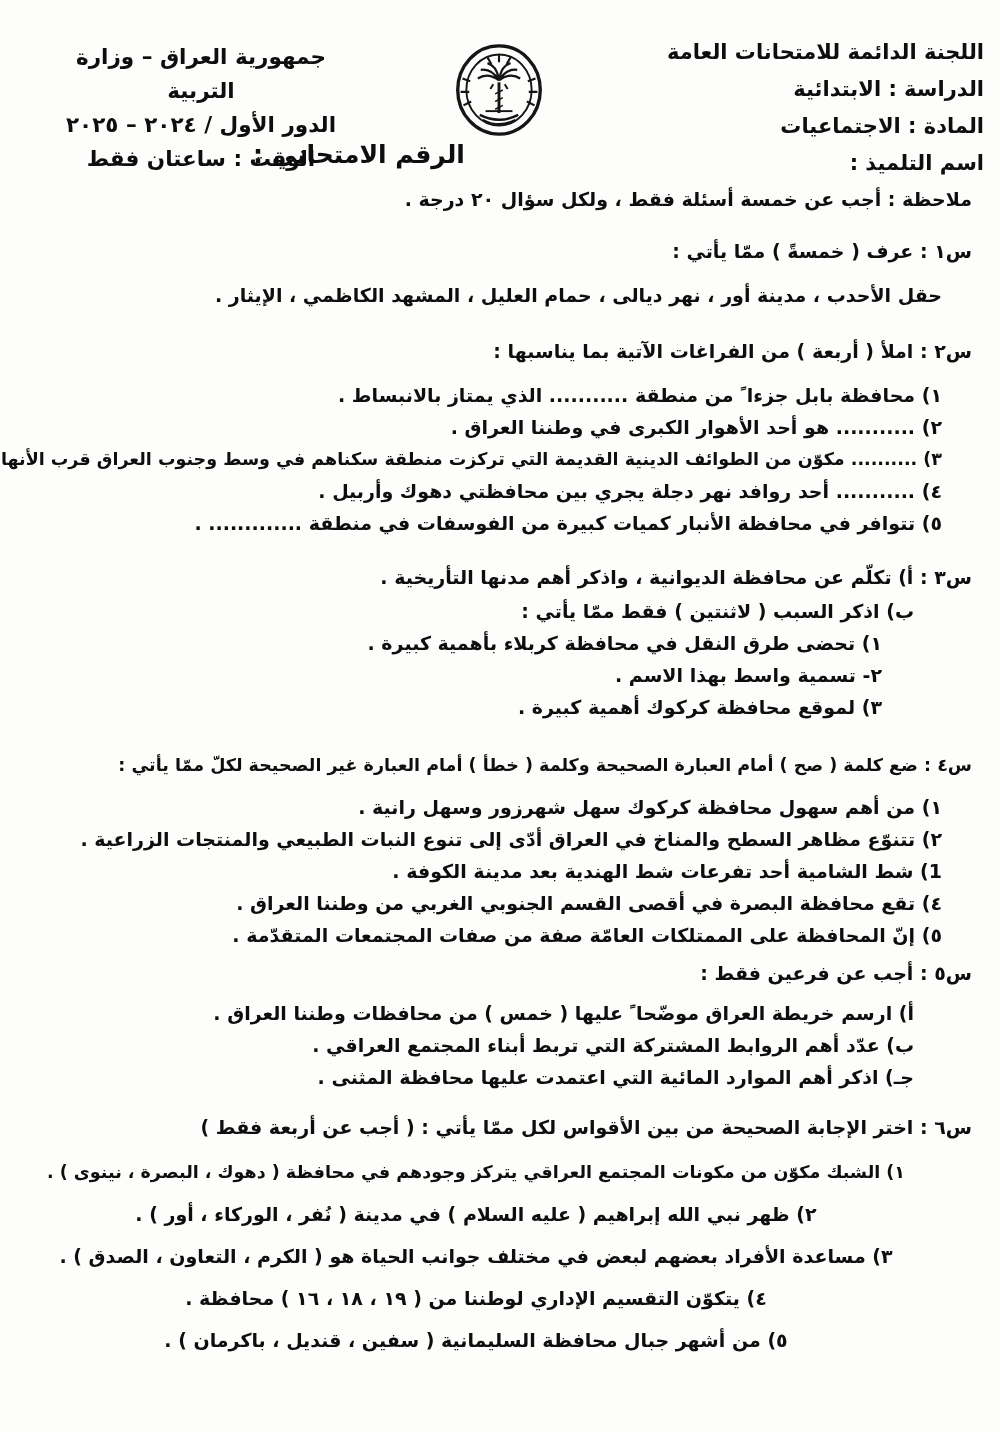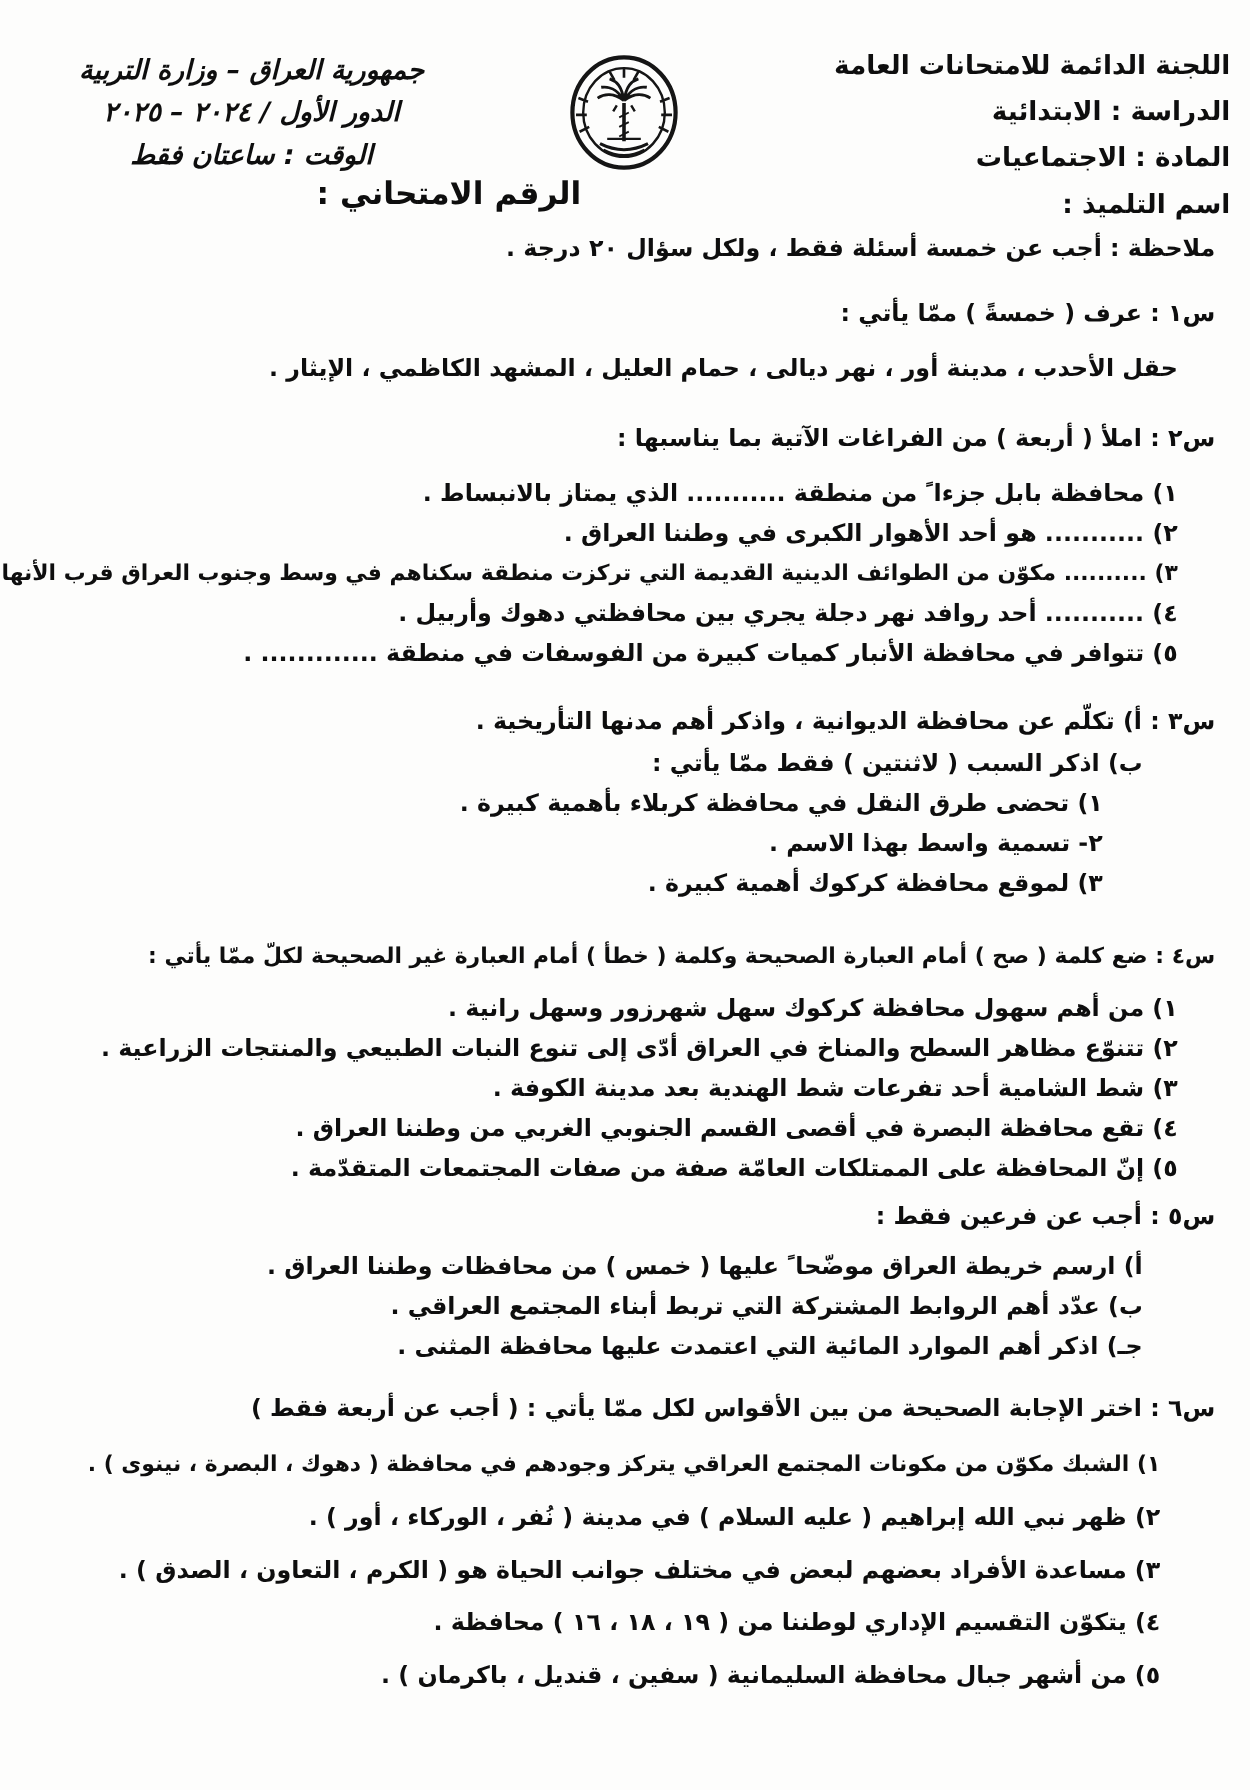--- a/index.html
+++ b/index.html
@@ -5,42 +5,42 @@
   html,body{margin:0;padding:0;}
   body{
     width:1000px;height:1432px;position:relative;overflow:hidden;
     background:#fdfdfc;color:#0e0e0e;
     font-family:"DejaVu Sans",sans-serif;font-weight:bold;
   }
   
   .hdr-right{position:absolute;top:34px;right:16px;text-align:right;
     font-size:21px;line-height:37px;}
   .hdr-left{position:absolute;top:40px;left:40px;width:322px;text-align:center;
-    font-size:21.5px;line-height:34px;font-style:italic;}
+    font-size:21.5px;line-height:34px;}
   .exam-number{position:absolute;top:140px;left:253px;font-size:25px;}
   .logo{position:absolute;top:42px;left:451px;width:96px;height:96px;}
   .logo svg{width:100%;height:100%;}
   
   .content{position:absolute;top:183px;right:28px;left:24px;}
   .content p{margin:0;text-align:right;font-size:19px;line-height:32px;
     white-space:nowrap;}
   .notice{font-size:20px;}
   .q1{margin-top:20px}
   .q2{margin-top:24px}
   .q3{margin-top:22px}
   .q4{margin-top:26px}
   .q5{margin-top:6px}
   .q6{margin-top:18px}
   .q1 .items{margin-top:12px}
   .q2 .items{margin-top:12px}
   .q3 .items{margin-top:2px}
   .q4 .items{margin-top:10px}
   .q5 .items{margin-top:8px}
   .q6 .items{margin-top:8px}
-  .q6 .items p{line-height:42px;}
+  .q6 .items p{line-height:42px;text-align:center;}
   .ind1{padding-right:30px}
   .ind2{padding-right:58px}
   .ind3{padding-right:90px}
   .indq6{padding-right:44px}
   .long{font-size:17.5px !important;}
 </style>
 </head>
 <body>
 
 <header>
@@ -112,21 +112,21 @@
       <p class="ind3">٢- تسمية واسط بهذا الاسم .</p>
       <p class="ind3">٣) لموقع محافظة كركوك أهمية كبيرة .</p>
     </div>
   </section>
 
   <section class="q4">
     <p class="title long">س٤ : ضع كلمة ( صح ) أمام العبارة الصحيحة وكلمة ( خطأ ) أمام العبارة غير الصحيحة لكلّ ممّا يأتي :</p>
     <div class="items">
       <p class="ind1">١) من أهم سهول محافظة كركوك سهل شهرزور وسهل رانية .</p>
       <p class="ind1">٢) تتنوّع مظاهر السطح والمناخ في العراق أدّى إلى تنوع النبات الطبيعي والمنتجات الزراعية .</p>
-      <p class="ind1">٣) شط الشامية أحد تفرعات شط الهندية بعد مدينة الكوفة .</p>
+      <p class="ind1">1) شط الشامية أحد تفرعات شط الهندية بعد مدينة الكوفة .</p>
       <p class="ind1">٤) تقع محافظة البصرة في أقصى القسم الجنوبي الغربي من وطننا العراق .</p>
       <p class="ind1">٥) إنّ المحافظة على الممتلكات العامّة صفة من صفات المجتمعات المتقدّمة .</p>
     </div>
   </section>
 
   <section class="q5">
     <p class="title">س٥ : أجب عن فرعين فقط :</p>
     <div class="items">
       <p class="ind2">أ) ارسم خريطة العراق موضّحا ً عليها ( خمس ) من محافظات وطننا العراق .</p>
       <p class="ind2">ب) عدّد أهم الروابط المشتركة التي تربط أبناء المجتمع العراقي .</p>

